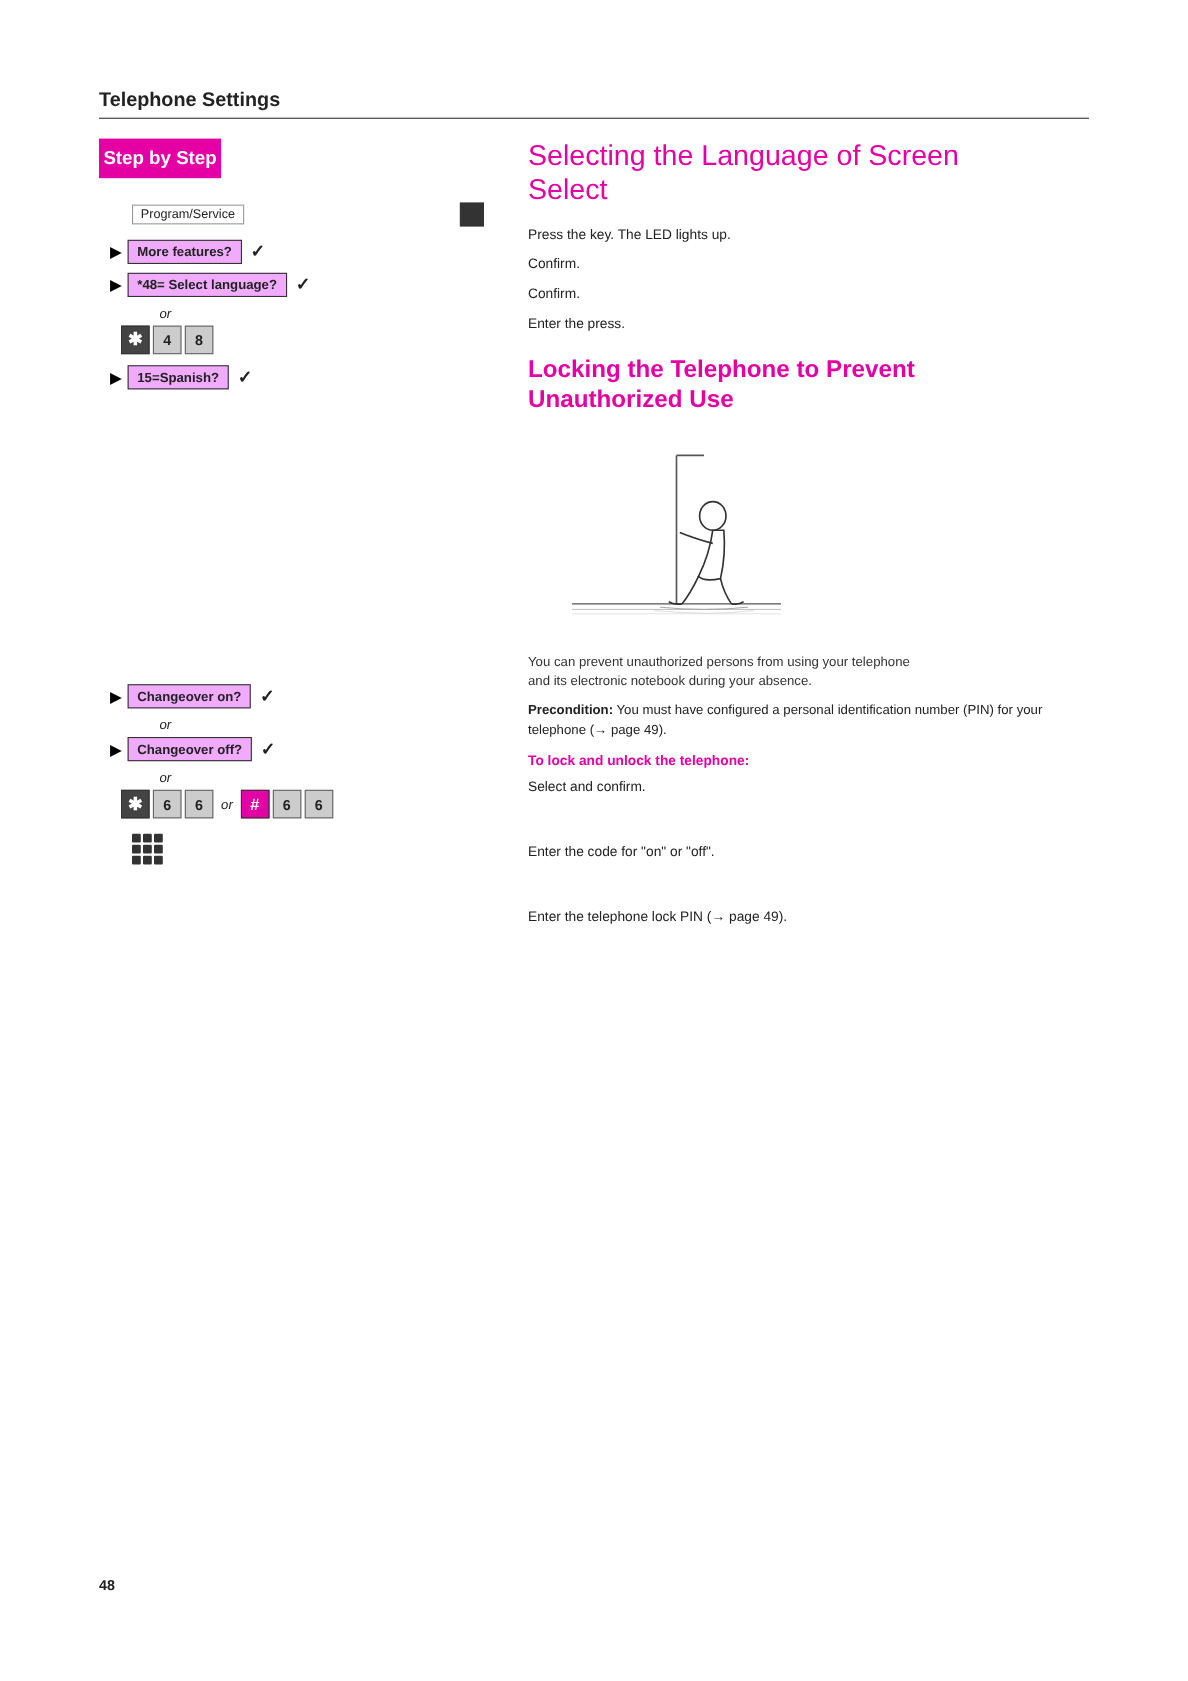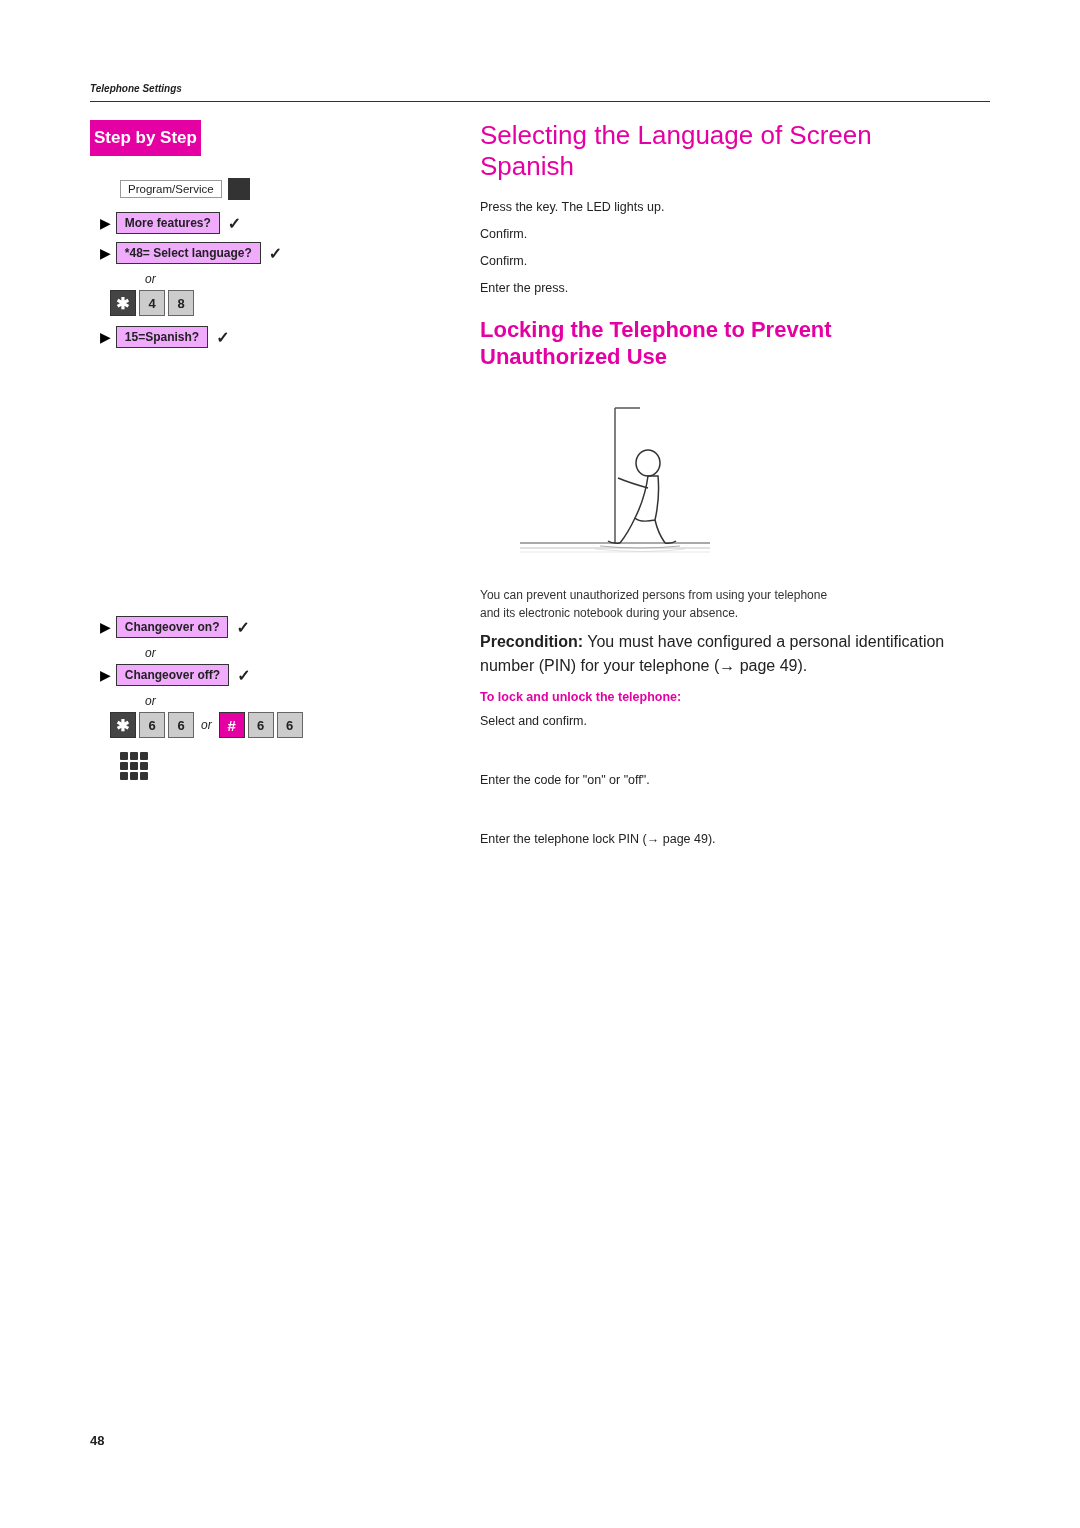--- a/index.html
+++ b/index.html
@@ -13,22 +13,21 @@
       padding: 80px 90px 80px 90px;
     }
 
     .page-header {
       border-bottom: 1.5px solid #333;
       padding-bottom: 6px;
       margin-bottom: 18px;
     }
     .page-header-title {
       font-weight: bold;
-      font-size: 10px;
-      font-style: italic;
+      font-size: 18px;
     }
 
     .content-area {
       display: flex;
       flex-direction: row;
       gap: 0;
     }
 
     
     .left-col {
@@ -170,21 +169,21 @@
     }
 
     .desc-text-small {
       font-size: 12px;
       line-height: 1.5;
       margin-bottom: 6px;
       color: #333;
     }
 
     .precondition {
-      font-size: 16px;
+      font-size: 12px;
       line-height: 1.5;
       margin-bottom: 12px;
     }
 
     .precondition strong {
       font-weight: bold;
     }
 
     .to-lock-label {
       color: #e500a4;
@@ -230,20 +229,21 @@
       background: #333;
       border-radius: 1px;
     }
 
     .program-service-row {
       display: flex;
       align-items: center;
       gap: 6px;
       margin-left: 0;
       margin-bottom: 8px;
+      justify-content: space-between;
     }
 
     .black-square {
       width: 22px;
       height: 22px;
       background: #333;
       flex-shrink: 0;
     }
   </style>
 </head>
@@ -335,21 +335,21 @@
       <div class="grid-dot"></div>
         <div class="grid-dot"></div>
         <div class="grid-dot"></div>
     </div>
   </div>
 
   <div class="right-col">
 
     <h2 class="section-title">
       <span>Selecting the Language of Screen</span><br>
-      <span>Spanish</span>
+      <span>Select</span>
     </h2>
 
     <p class="desc-text" style="margin-bottom:8px;">Press the key. The LED lights up.</p>
     <p class="desc-text" style="margin-bottom:8px;">Confirm.</p>
     <p class="desc-text" style="margin-bottom:8px;">Confirm.</p>
     <p class="desc-text" style="margin-bottom:14px;">Enter the press.</p>
 
     <h2 class="section-title-2">
       <span>Locking the Telephone to Prevent</span><br>
       <span>Unauthorized Use</span>

